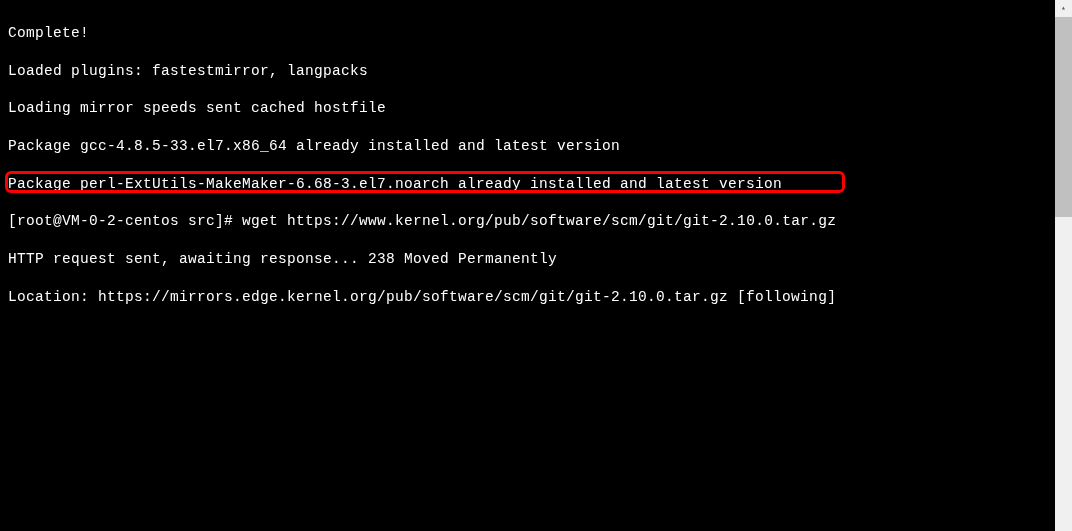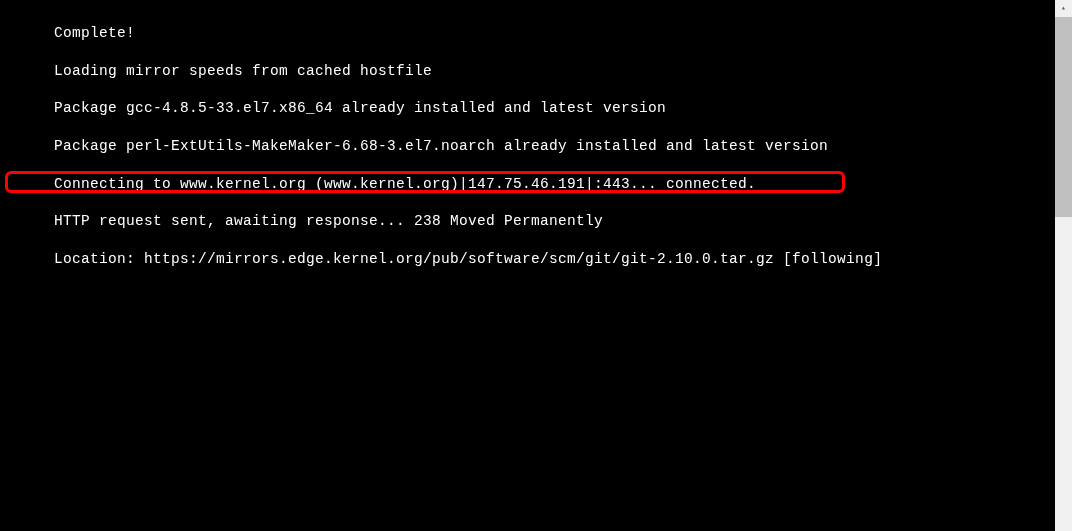--- a/index.html
+++ b/index.html
@@ -18,21 +18,20 @@
       height: 531px;
       overflow: hidden;
       position: relative;
     }
     .terminal {
       white-space: pre;
       letter-spacing: 0.3px;
     }
     .line {
       display: block;
-      margin-left: 46px;
     }
     .highlight-box {
       border: 3px solid #ff0000;
       border-radius: 6px;
       position: absolute;
       pointer-events: none;
     }
     .scrollbar {
       position: absolute;
       right: 0;
@@ -66,24 +65,25 @@
       width: 17px;
       height: 200px;
       background: #c0c0c0;
     }
   </style>
 </head>
 <body>
 
 <div class="terminal">
 <span class="line">Complete!</span>
-<span class="line">Loading mirror speeds from cached hostfile</span>
+<span class="line">Loaded plugins: fastestmirror, langpacks</span>
+<span class="line">Loading mirror speeds sent cached hostfile</span>
 <span class="line">Package gcc-4.8.5-33.el7.x86_64 already installed and latest version</span>
 <span class="line">Package perl-ExtUtils-MakeMaker-6.68-3.el7.noarch already installed and latest version</span>
-<span class="line">Connecting to www.kernel.org (www.kernel.org)|147.75.46.191|:443... connected.</span>
+<span class="line"><span>[root@VM-0-2-centos src]# </span><span>wget https://www.kernel.org/pub/software/scm/git/git-2.10.0.tar.gz</span></span>
 <span class="line">HTTP request sent, awaiting response... 238 Moved Permanently</span>
 <span class="line">Location: https://mirrors.edge.kernel.org/pub/software/scm/git/git-2.10.0.tar.gz [following]</span>
 
 
 
 
 
 
 <span class="line"></span>
 

